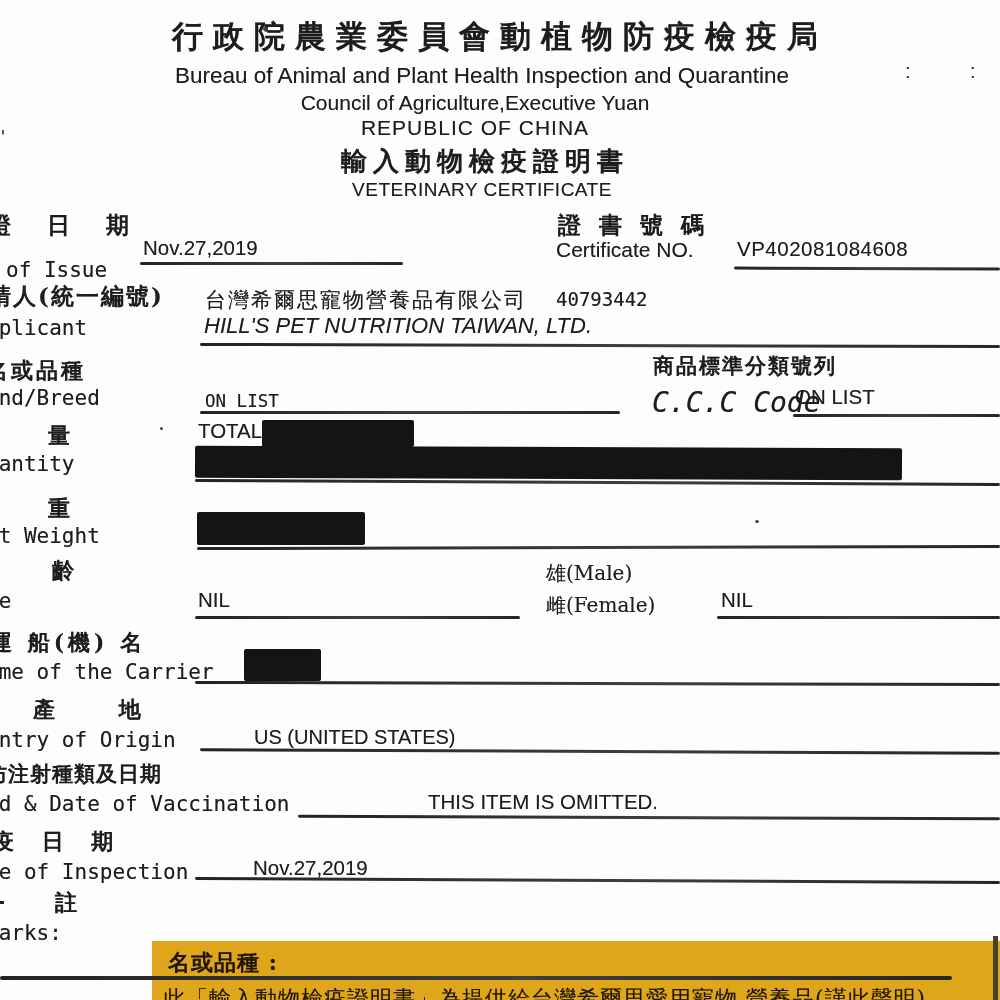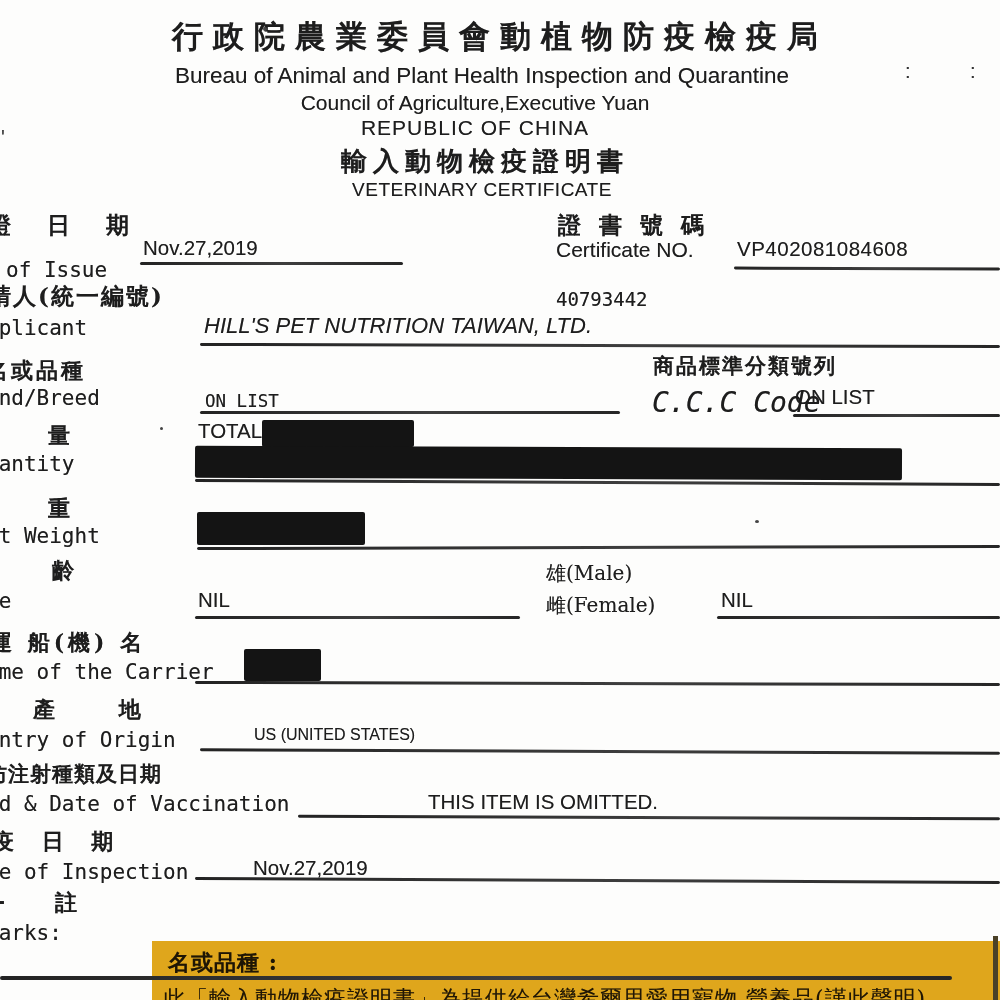--- a/index.html
+++ b/index.html
@@ -42,20 +42,21 @@
   <div class="abs mono" style="left:6px;top:238px;font-size:21px;margin-top:20px;">of Issue</div>
   <div class="abs sans" style="left:143px;top:236px;font-size:20.5px;">Nov.27,2019</div>
   <div class="rule" style="left:140px;top:262px;width:263px;"></div>
 
   <div class="abs zh" style="left:558px;top:210px;font-size:23px;letter-spacing:5px;">證 書 號 碼</div>
   <div class="abs sans" style="left:556px;top:238px;font-size:21px;">Certificate NO.</div>
   <div class="abs sans" style="left:737px;top:237px;font-size:20.5px;letter-spacing:.5px;">VP402081084608</div>
   <div class="rule" style="left:734px;top:267px;width:266px;transform:rotate(.2deg);"></div>
 
   <div class="abs zh" style="left:-12px;top:281px;font-size:23px;letter-spacing:2px;">請人(統一編號)</div>
+  <div class="abs zhn" style="left:205px;top:286px;font-size:21px;letter-spacing:2px;">台灣希爾思寵物營養品有限公司</div>
   <div class="abs mono" style="left:556px;top:288px;font-size:19px;">40793442</div>
   <div class="abs mono" style="left:-14px;top:316px;font-size:21px;">pplicant</div>
   <div class="abs sans" style="left:204px;top:313px;font-size:22px;font-style:italic;">HILL'S PET NUTRITION TAIWAN, LTD.</div>
   <div class="rule" style="left:200px;top:344px;width:800px;transform:rotate(.15deg);"></div>
 
   <div class="abs zh" style="left:-14px;top:356px;font-size:22px;letter-spacing:3px;">名或品種</div>
   <div class="abs mono" style="left:-14px;top:386px;font-size:21px;">ind/Breed</div>
   <div class="abs mono" style="left:205px;top:391px;font-size:17.5px;">ON LIST</div>
   <div class="rule" style="left:200px;top:411px;width:420px;"></div>
 
@@ -85,21 +86,21 @@
   <div class="abs sans" style="left:721px;top:588px;font-size:20.5px;">NIL</div>
   <div class="rule" style="left:717px;top:616px;width:283px;"></div>
 
   <div class="abs zh" style="left:-10px;top:628px;font-size:22px;letter-spacing:4px;">運 船(機) 名</div>
   <div class="abs mono" style="left:-14px;top:660px;font-size:21px;">ame of the Carrier</div>
   <div class="redact" style="left:244px;top:649px;width:77px;height:32px;"></div>
   <div class="rule" style="left:195px;top:682px;width:805px;transform:rotate(.15deg);"></div>
 
   <div class="abs zh" style="left:33px;top:695px;font-size:22px;letter-spacing:28px;">產 地</div>
   <div class="abs mono" style="left:-14px;top:728px;font-size:21px;">untry of Origin</div>
-  <div class="abs sans" style="left:254px;top:726px;font-size:16px;">US (UNITED STATES)</div>
+  <div class="abs sans" style="left:254px;top:726px;font-size:20px;">US (UNITED STATES)</div>
   <div class="rule" style="left:200px;top:750px;width:800px;transform:rotate(.25deg);"></div>
 
   <div class="abs zh" style="left:-14px;top:760px;font-size:21px;letter-spacing:1px;">防注射種類及日期</div>
   <div class="abs mono" style="left:-14px;top:792px;font-size:21px;">nd &amp; Date of Vaccination</div>
   <div class="abs sans" style="left:428px;top:790px;font-size:20.5px;">THIS ITEM IS OMITTED.</div>
   <div class="rule" style="left:298px;top:816px;width:702px;transform:rotate(.2deg);"></div>
 
   <div class="abs zh" style="left:-8px;top:827px;font-size:22px;letter-spacing:10px;">疫 日 期</div>
   <div class="abs mono" style="left:-14px;top:860px;font-size:21px;">te of Inspection</div>
   <div class="abs sans" style="left:253px;top:856px;font-size:20.5px;">Nov.27,2019</div>

